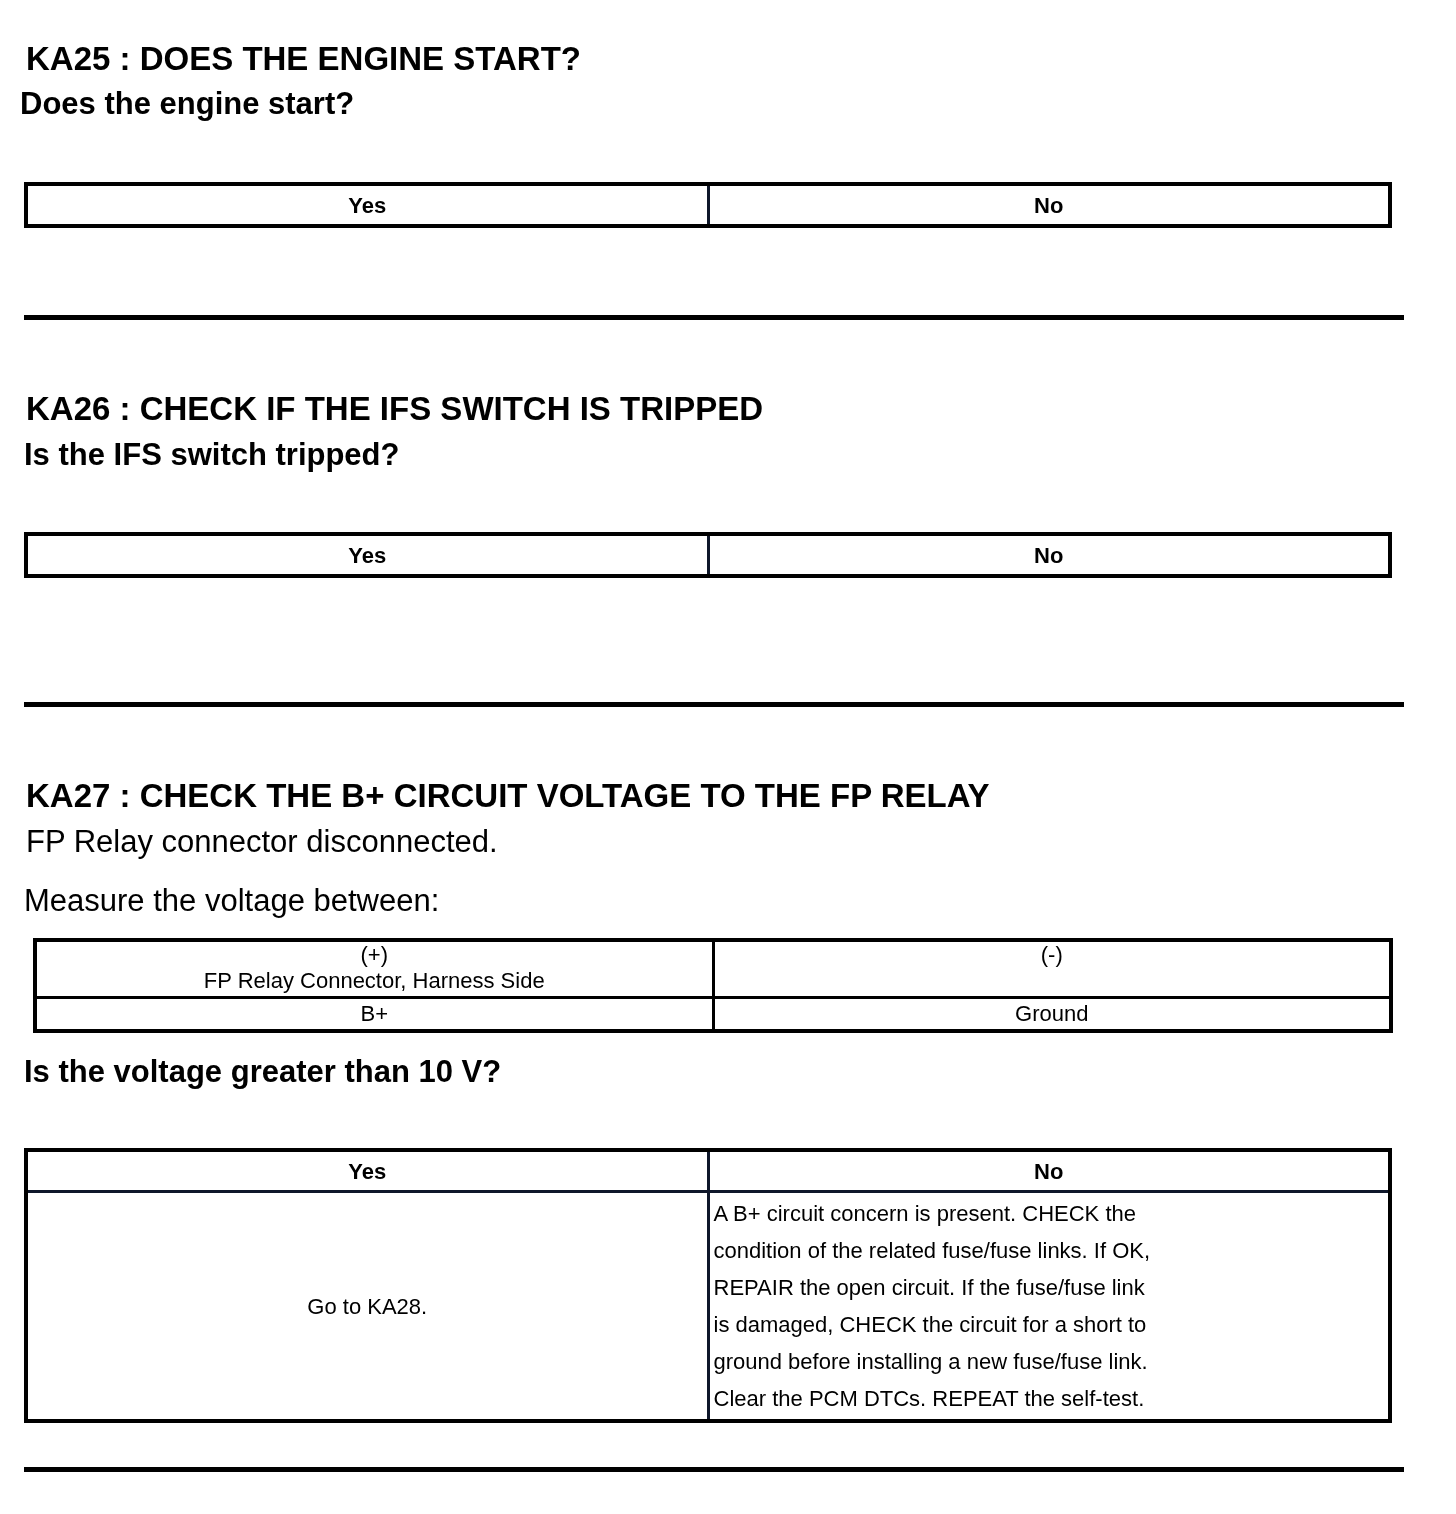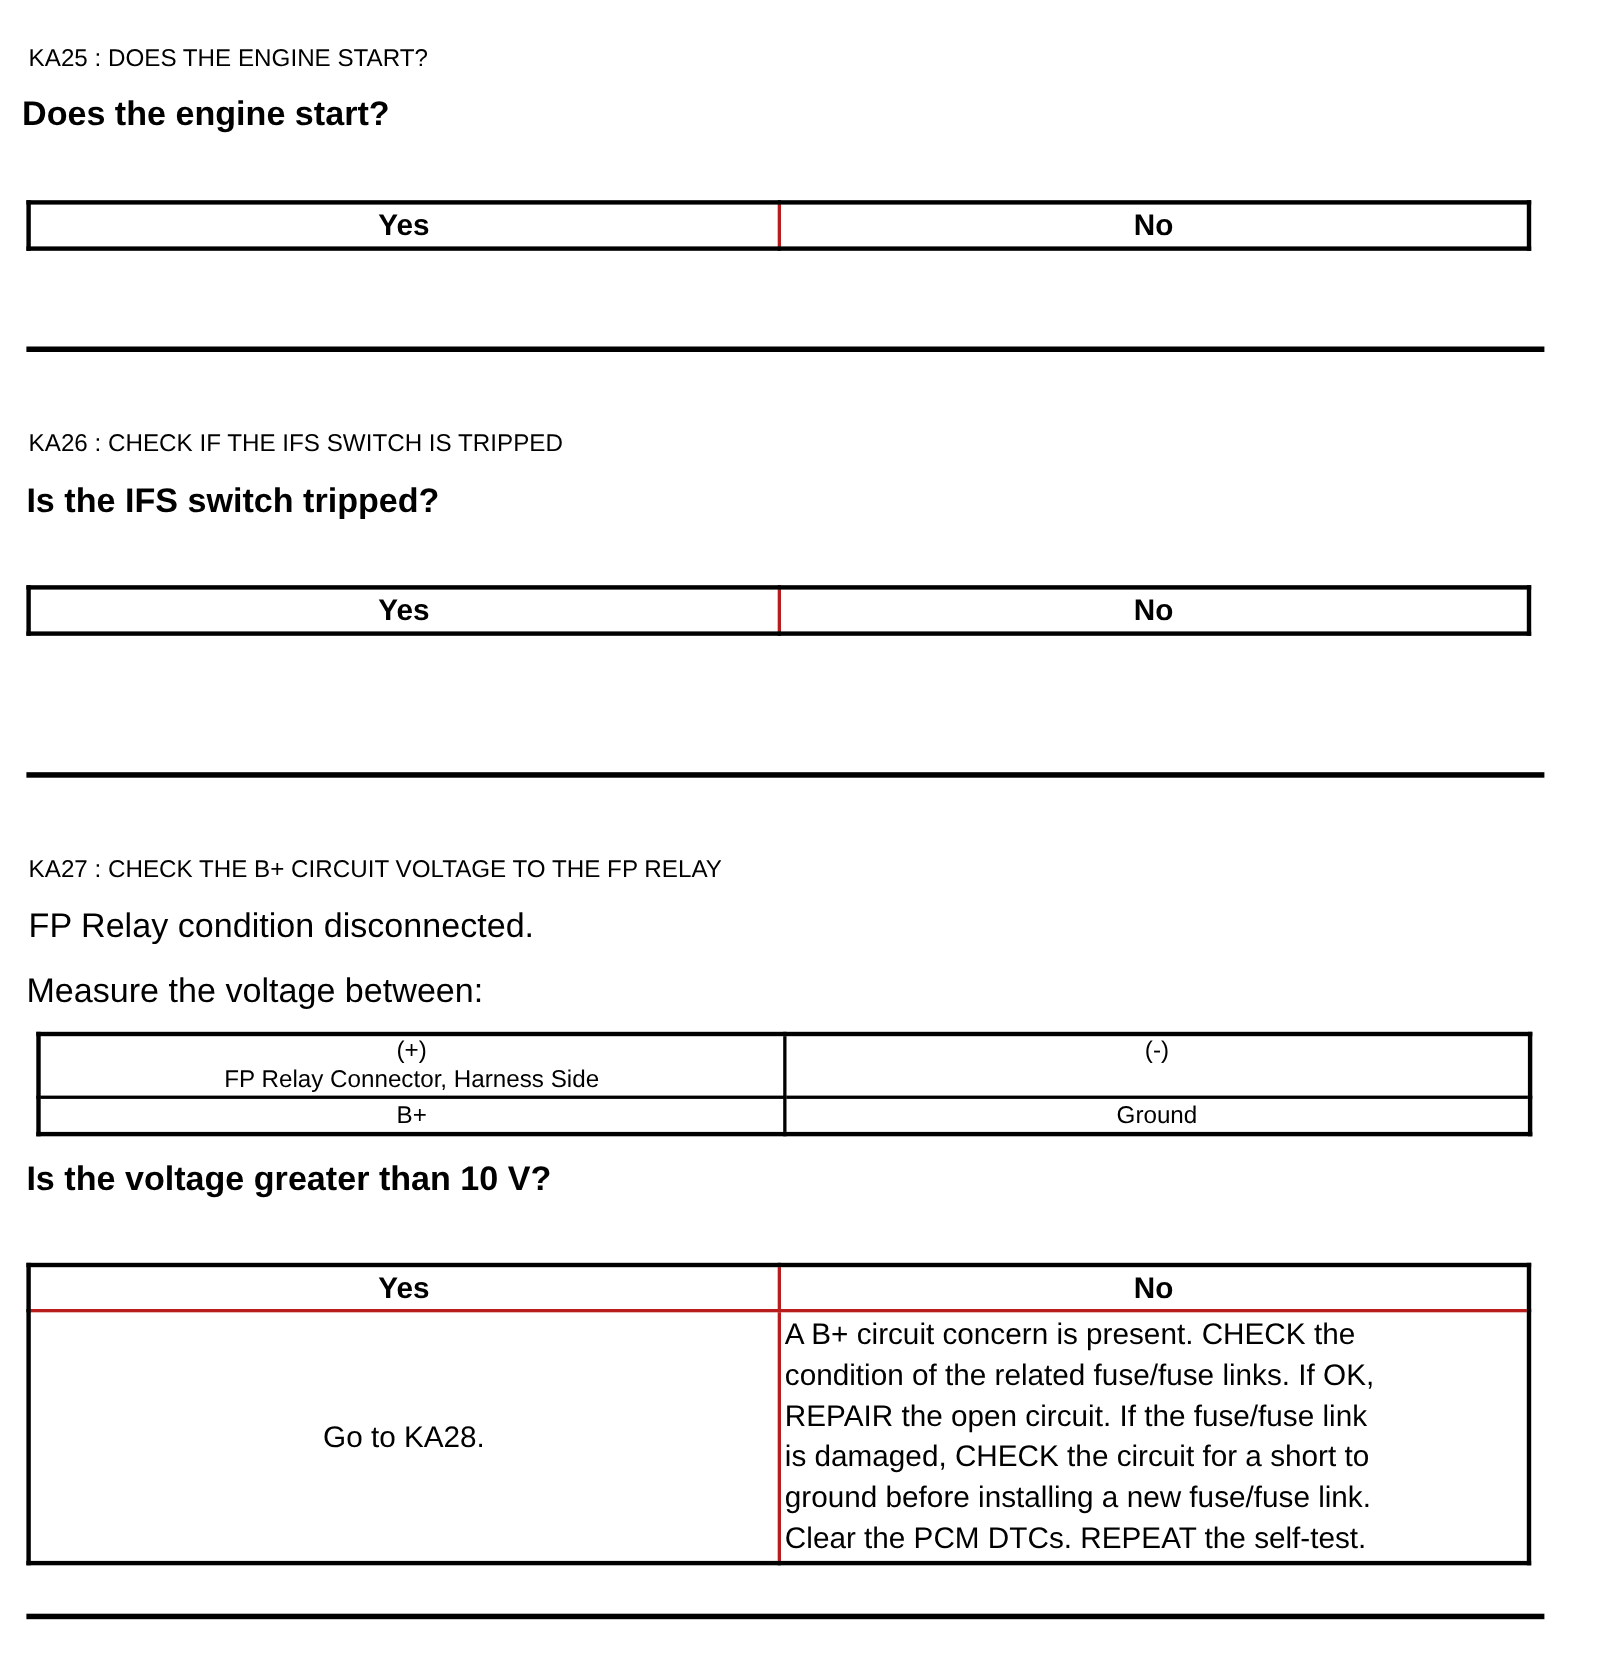--- a/index.html
+++ b/index.html
@@ -1,22 +1,22 @@
 <!DOCTYPE html>
 <html><head>
 <meta charset="utf-8">
 <style>
   html, body { margin: 0; padding: 0; background: #ffffff; }
   body { width: 1456px; height: 1514px; position: relative; font-family: "Liberation Sans", sans-serif; color: #000; overflow: hidden; }
   .abs { position: absolute; }
-  .step-title { font-weight: normal; font-size: 22px; letter-spacing: 0px; }
+  .step-title { font-weight: bold; font-size: 33px; letter-spacing: 0px; }
   .question { font-weight: bold; font-size: 31px; }
   .plain { font-size: 31px; }
   table.yn { position: absolute; border-collapse: collapse; border: 4px solid #000; table-layout: fixed; }
-  table.yn td { border: 3px solid #b91c1c; padding: 0; font-size: 27px; line-height: 37px; vertical-align: middle; }
+  table.yn td { border: 3px solid #0f172a; padding: 0; font-size: 22px; line-height: 37px; vertical-align: middle; }
   table.yn td.hd { font-weight: bold; text-align: center; height: 38px; }
   table.yn td.c { text-align: center; }
   table.yn td.l { text-align: left; padding-left: 4px; }
   table.meas { position: absolute; border-collapse: collapse; border: 4px solid #000; table-layout: fixed; }
   table.meas td { border: 3px solid #000; text-align: center; font-size: 22px; line-height: 26px; padding: 0; }
   .rule { position: absolute; left: 24px; width: 1380px; height: 5px; background: #000; }
 </style>
 </head>
 <body>
 
@@ -46,21 +46,21 @@
   <tbody>
       <tr>
     <td class="hd">Yes</td>
     <td class="hd">No</td>
   </tr>
 </tbody>
   </table>
 <div class="rule" style="top:702px;"></div>
 
 <div class="abs step-title" style="left:26px; top:777px;">KA27 : CHECK THE B+ CIRCUIT VOLTAGE TO THE FP RELAY</div>
-<div class="abs plain" style="left:26px; top:824px;">FP Relay condition disconnected.</div>
+<div class="abs plain" style="left:26px; top:824px;">FP Relay connector disconnected.</div>
 <div class="abs plain" style="left:24px; top:883px;">Measure the voltage between:</div>
 <table class="meas" style="left:33px; top:938px; width:1360px;">
   <colgroup>
       <col style="width:678px">
       <col>
     </colgroup>
   <tbody>
       <tr>
     <td style="height:54px; vertical-align:top;">
       <div>(+)</div>

